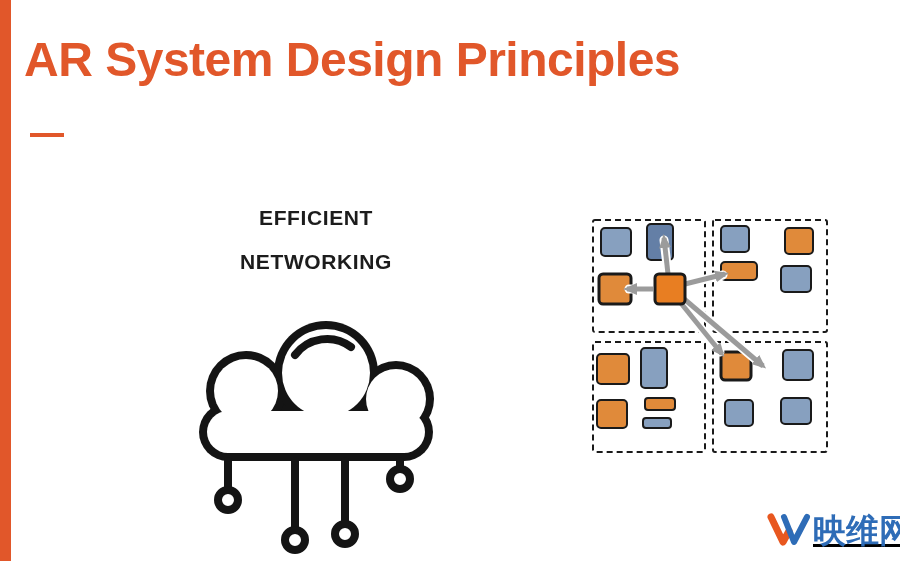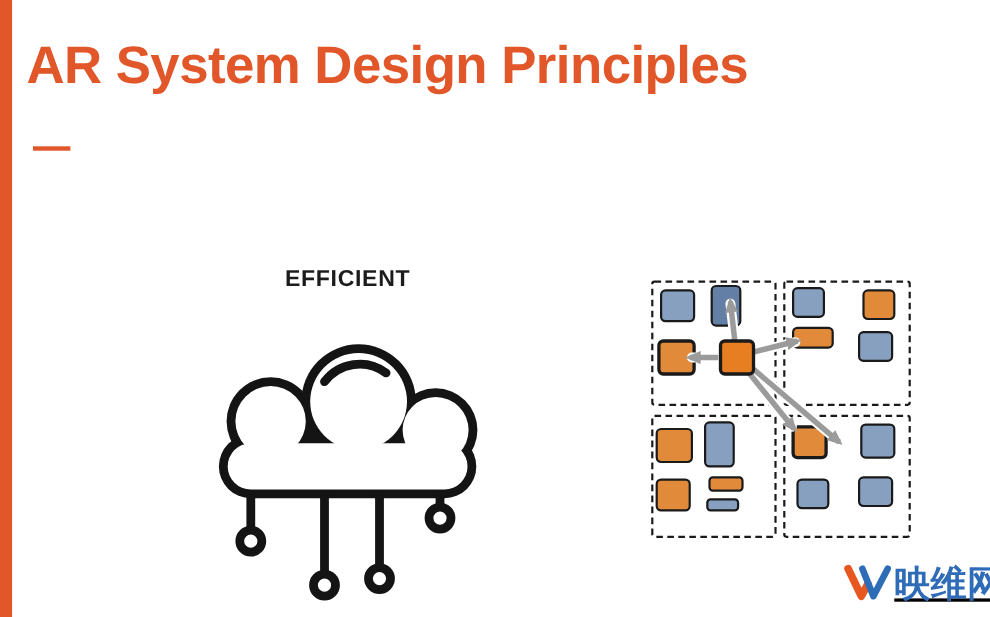--- a/index.html
+++ b/index.html
@@ -6,21 +6,21 @@
   .slide{
     position:relative;width:900px;height:561px;background:#ffffff;
     font-family:"Liberation Sans",sans-serif;overflow:hidden;padding-left:28px;
   }
   .left-bar{position:absolute;left:0;top:0;width:11px;height:561px;background:var(--accent);}
   .title{
     position:absolute;left:24px;top:32px;margin:0;
     font-size:48px;font-weight:700;color:var(--accent);letter-spacing:-0.5px;white-space:nowrap;
   }
   .title-dash{position:absolute;left:30px;top:133px;width:34px;height:4px;background:var(--accent);}
-  .figure{position:absolute;display:flex;flex-direction:column;align-items:center;margin-top:36px;}
+  .figure{position:absolute;display:flex;flex-direction:column;align-items:center;}
   .figure.networking{left:171px;top:207px;width:290px;}
   .figure.concurrent{left:575px;top:213px;width:270px;}
   .fig-label{
     font-size:21px;font-weight:700;color:#1c1c1c;letter-spacing:0.6px;
     line-height:1;margin:0 0 23px 0;text-align:center;
   }
   .networking svg.fig-art{margin-top:8px;}
   .concurrent svg.fig-art{margin-top:5px;}
   .watermark{position:absolute;right:16px;bottom:12px;display:flex;align-items:center;gap:0;text-decoration:underline;}
   .wm-text{font-size:33px;font-weight:700;color:var(--wm-blue);line-height:1;}
@@ -30,20 +30,21 @@
 
 <div class="slide">
 
   <div class="left-bar"></div>
 
   <h1 class="title">AR System Design Principles</h1>
   <div class="title-dash"></div>
 
   <section class="figure networking">
     <div class="fig-label">EFFICIENT</div>
+    <div class="fig-label">NETWORKING</div>
 
     <svg class="fig-art" width="250" height="252" viewBox="0 0 250 252">
 
       <g fill="#141414">
         <rect x="8" y="100" width="234" height="58" rx="29"></rect>
         <circle cx="55" cy="88" r="40"></circle>
         <circle cx="135" cy="70" r="52"></circle>
         <circle cx="205" cy="96" r="38"></circle>
       </g>
 

